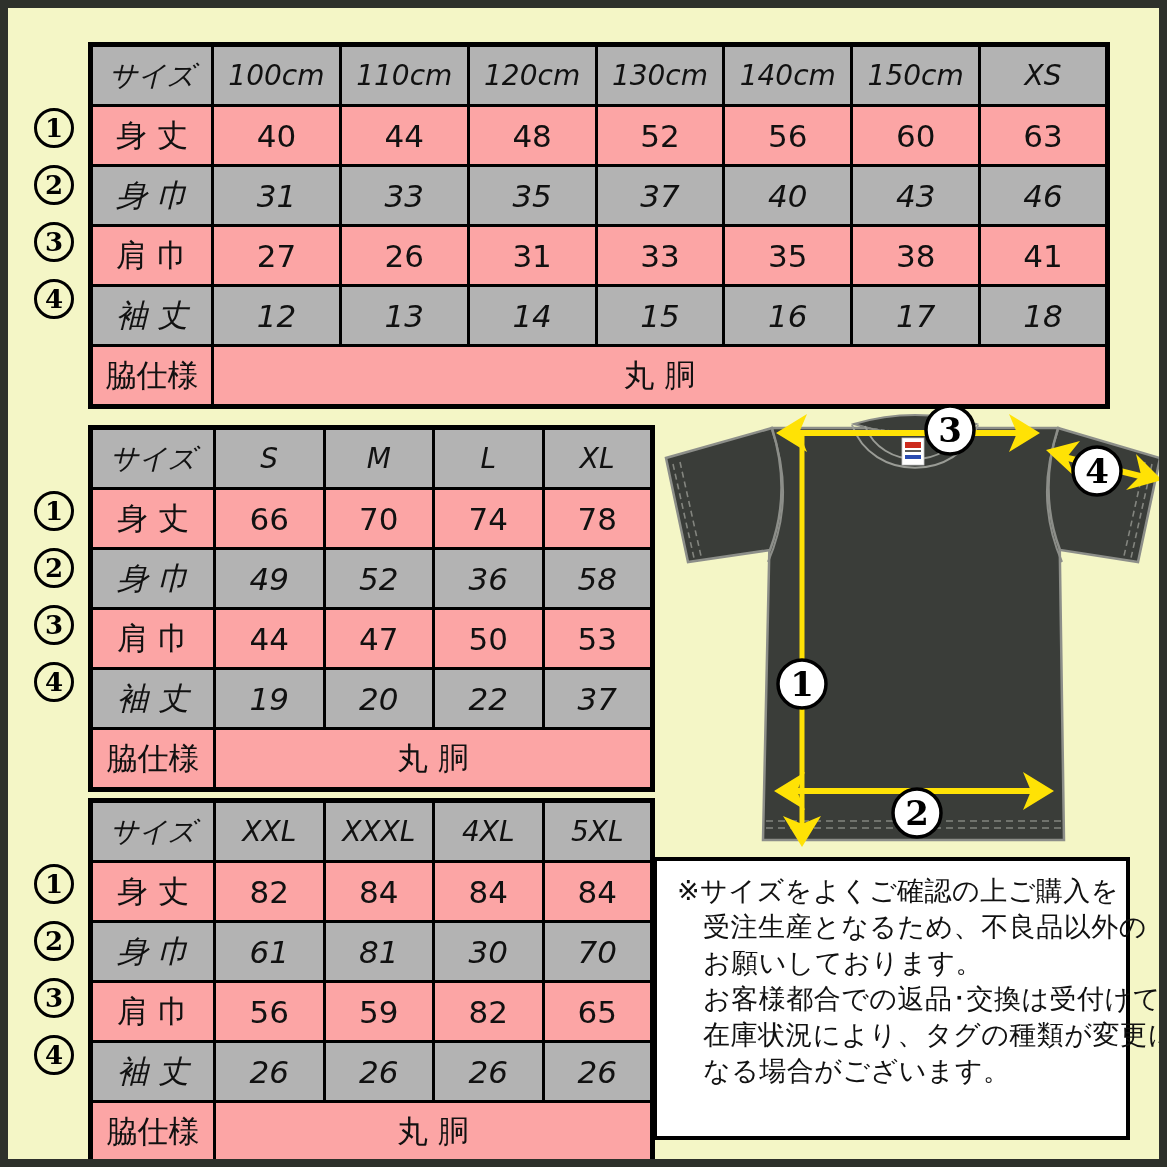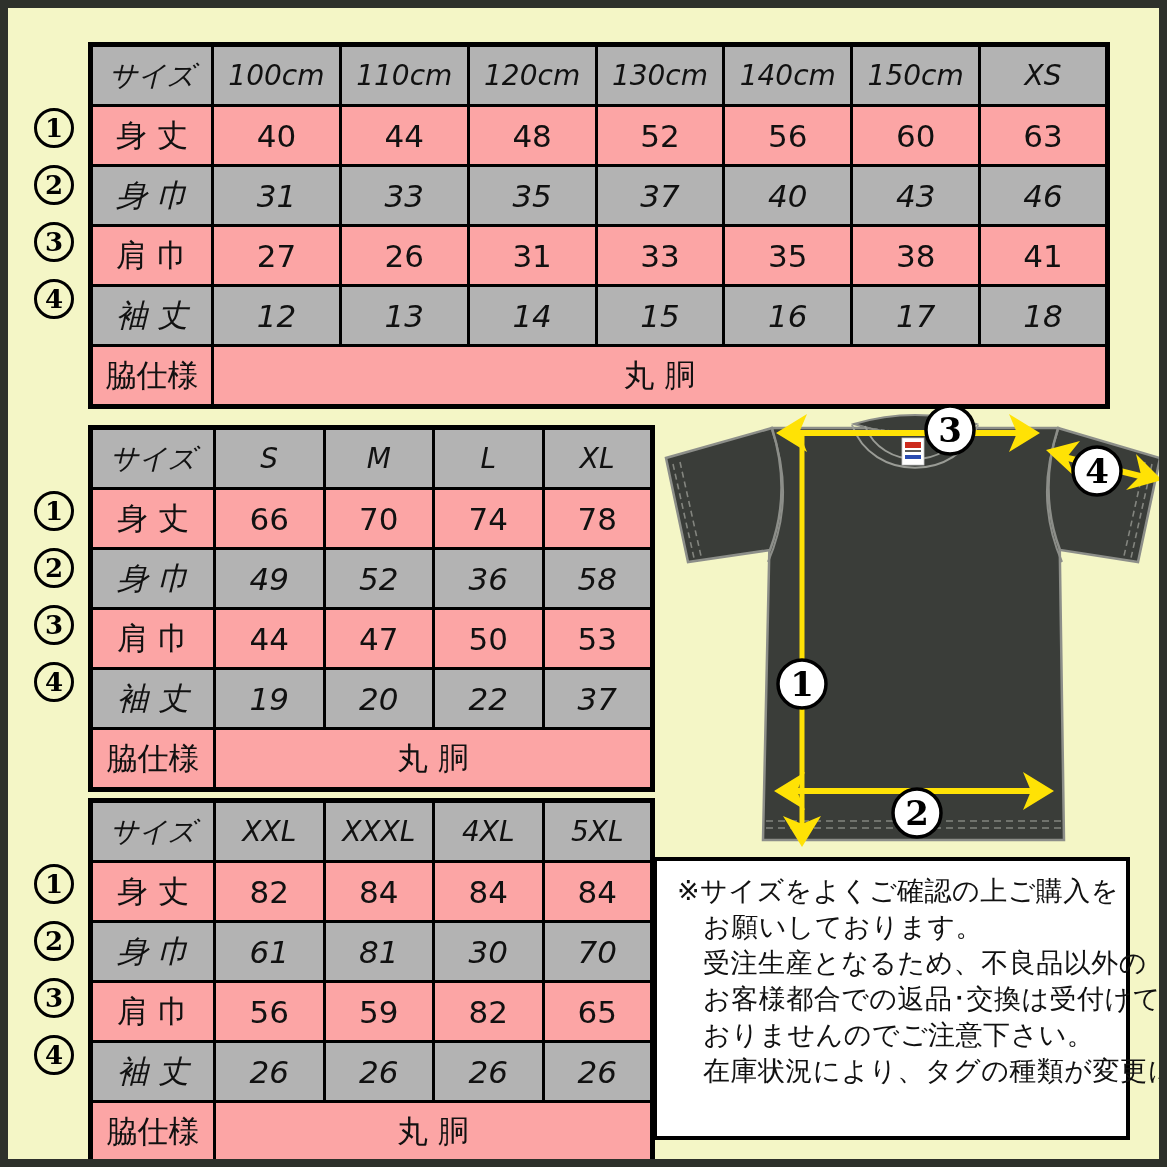--- a/index.html
+++ b/index.html
@@ -267,20 +267,20 @@
     <circle cx="142" cy="284" r="24" fill="#ffffff" stroke="#000000" stroke-width="3.5"></circle>
     <text x="142" y="296" text-anchor="middle" fill="#000">1</text>
     <circle cx="257" cy="413" r="24" fill="#ffffff" stroke="#000000" stroke-width="3.5"></circle>
     <text x="257" y="425" text-anchor="middle" fill="#000">2</text>
   </g>
 </svg>
 </div>
 
 <div class="notice">
   <div class="nline">※サイズをよくご確認の上ご購入を</div>
+  <div class="nline indent">受注生産となるため、不良品以外の</div>
   <div class="nline indent">お願いしております。</div>
-  <div class="nline indent">受注生産となるため、不良品以外の</div>
   <div class="nline indent">お客様都合での返品･交換は受付けて</div>
-  <div class="nline indent">おりませんのでご注意下さい。</div>
   <div class="nline indent">在庫状況により、タグの種類が変更に</div>
+  <div class="nline indent">なる場合がございます。</div>
 </div>
 
 <div class="frame"></div>
 
 </body></html>

